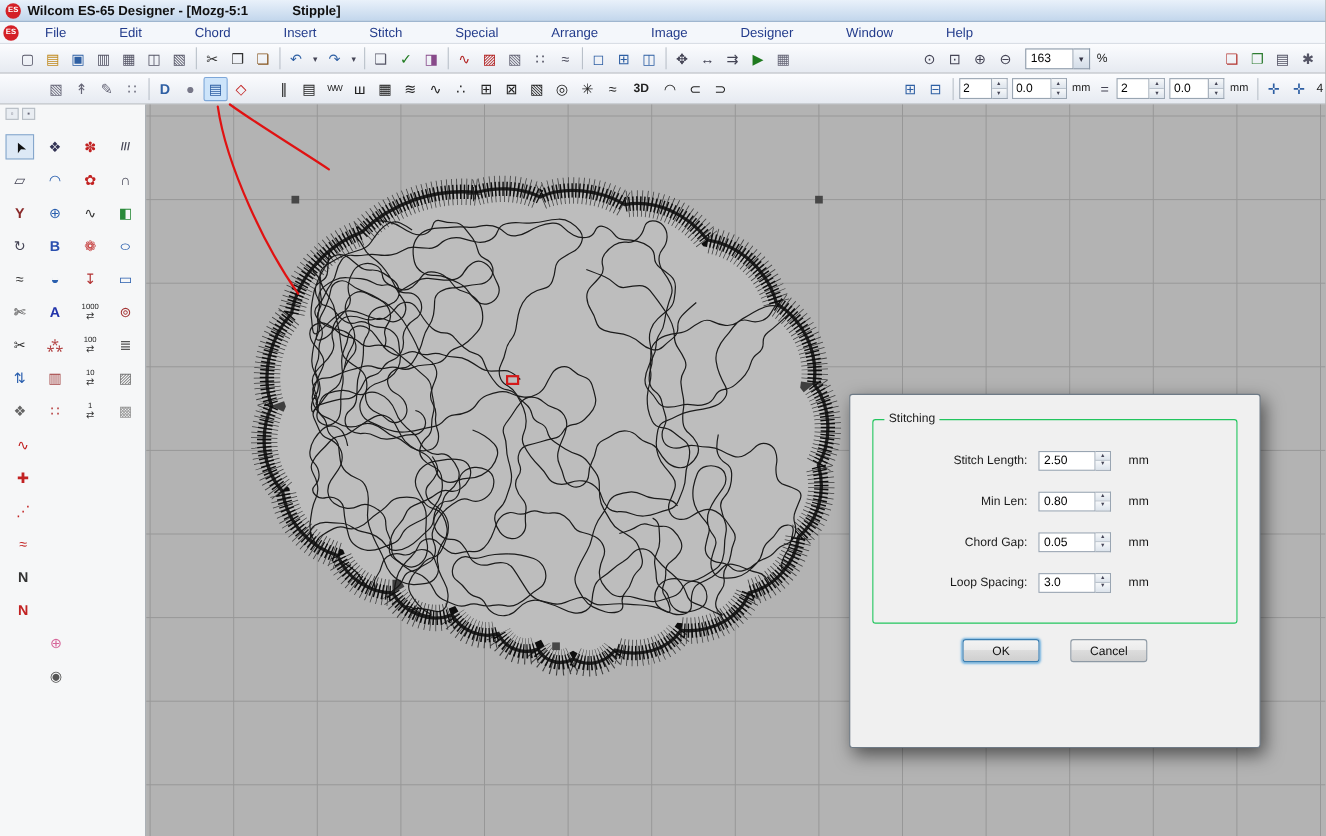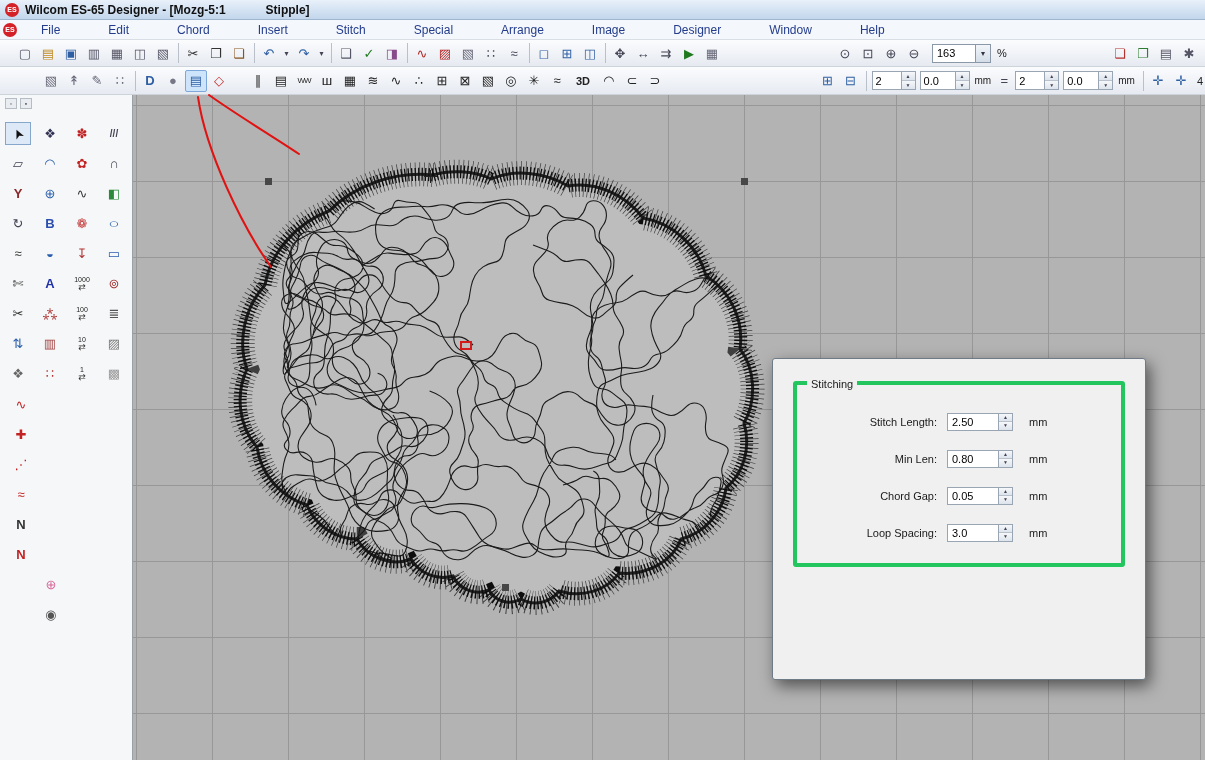--- a/index.html
+++ b/index.html
@@ -116,21 +116,21 @@
   }
   .dlg-title-text { font-size:12px; color:#1a1a1a; }
   .dlg-close {
     position:absolute; right:10px; top:2px; width:29px; height:16px;
     background:linear-gradient(#f6f9fc,#d9e3ee); border:1px solid #93a5b8; border-radius:0 0 4px 4px;
     display:flex; align-items:center; justify-content:center; font-size:8px; color:#333;
   }
   .dlg-body { padding:0 20px; }
   .groupbox {
     position:relative; margin-top:22px; height:186px;
-    border:4px solid #22c55e; border-radius:3px;
+    border:1px solid #22c55e; border-radius:3px;
   }
   .gb-label { position:absolute; top:-7px; left:10px; background:#f0f0f0; padding:0 4px; font-size:11px; color:#1a1a1a; }
   .frow { display:flex; align-items:center; height:21px; margin-top:16px; padding-left:6px; }
   .frow:first-of-type { margin-top:26px; }
   .flabel { width:134px; text-align:right; margin-right:10px; font-size:11px; color:#1a1a1a; }
   .finput { width:52px; height:18px; border:1px solid #99a5b2; font-size:11px; padding:1px 4px; font-family:inherit; }
   .frow .spin { height:18px; }
   .funit { margin-left:16px; font-size:11px; color:#1a1a1a; }
   .chkrow { margin-top:20px; display:flex; align-items:center; justify-content:center; gap:6px; }
   .chklabel { font-size:11px; color:#1a1a1a; }
@@ -710,19 +710,23 @@
             <label class="flabel">Loop Spacing:</label>
             <input class="finput" value="3.0" style="">
             <span class="spin">
               <i>▲</i>
               <i>▼</i>
             </span>
             <span class="funit">mm</span>
           </div>
         </div>
     </div>
+    <div class="btnrow">
+      <button class="btn default">OK</button>
+      <button class="btn">Cancel</button>
+    </div>
   </div>
 </div>
 
 <svg class="annotation" viewBox="0 0 1205 760">
   <path d="M198,97 C206,152 242,226 271,267" fill="none" stroke="#e01212" stroke-width="2" stroke-linecap="round"></path>
   <path d="M209,95 C234,113 272,136 299,154" fill="none" stroke="#e01212" stroke-width="2" stroke-linecap="round"></path>
 </svg>
 
 </body></html>

